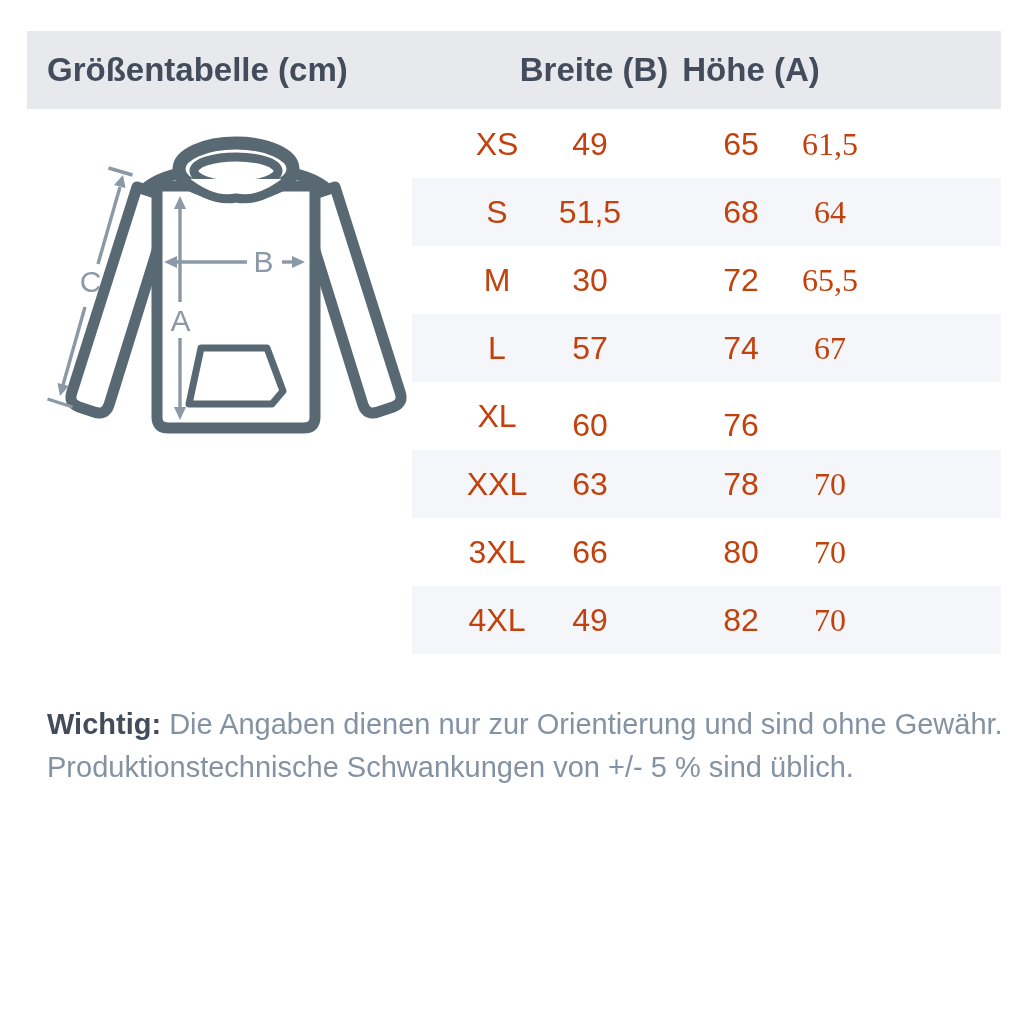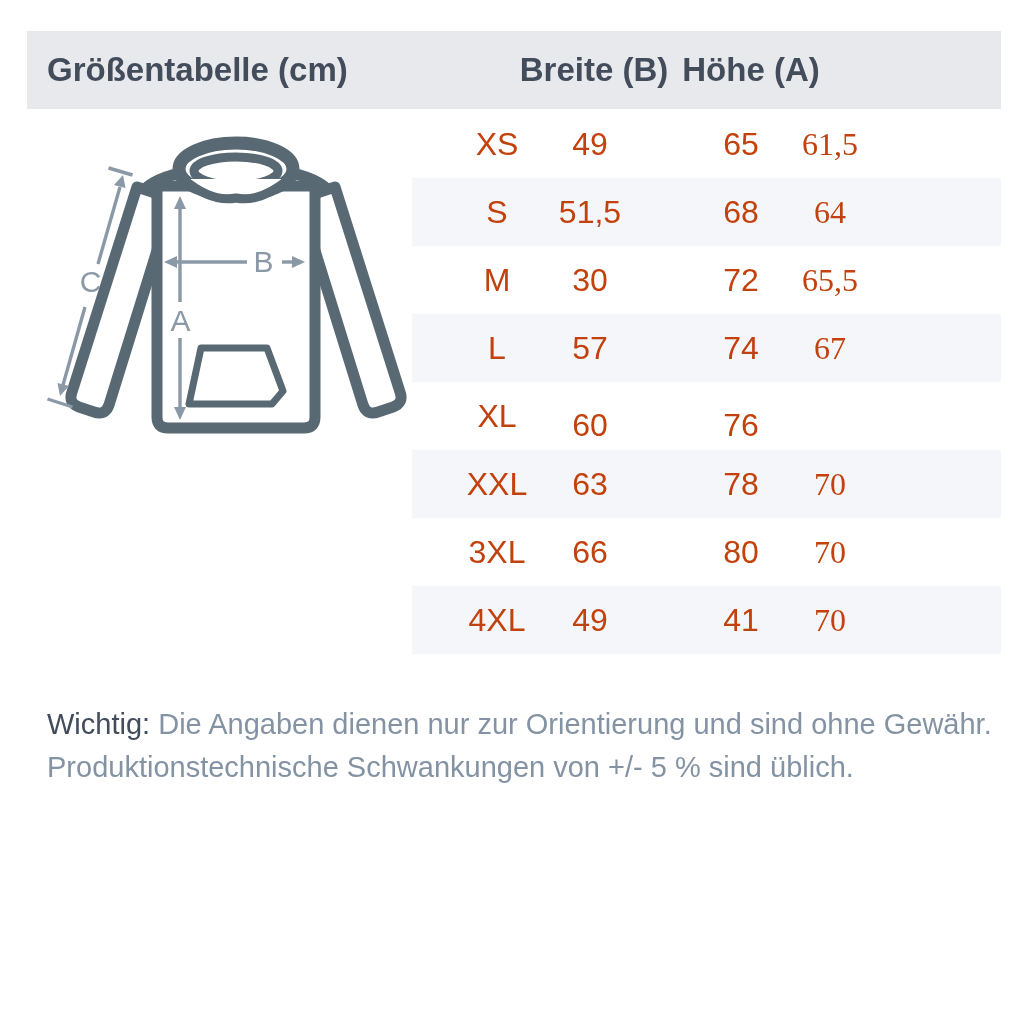--- a/index.html
+++ b/index.html
@@ -52,21 +52,21 @@
   .dim-label {
     font-family:"Liberation Sans", sans-serif;
     font-size:30px; fill:#8b99a7; letter-spacing:1px;
   }
 
   
   .note {
     position:absolute; left:47px; top:674px;
     font-size:29px; line-height:43px; color:#8493a4; white-space:nowrap;
   }
-  .note strong { color:#424c5b; font-weight:normal; }
+  .note strong { color:#424c5b; font-weight:bold; }
 </style>
 </head>
 <body>
 
 <div class="sheet">
 
   <div class="header-bar">
     <div class="title">Größentabelle (cm)</div>
     <div class="hcol c1">Breite (B)</div>
     <div class="hcol c2">Höhe (A)</div>
@@ -158,21 +158,21 @@
     </div>
     <div class="trow">
       <span class="cell c-size">3XL</span>
       <span class="cell c-b">66</span>
       <span class="cell c-h">80</span>
       <span class="cell c-c">70</span>
     </div>
     <div class="trow">
       <span class="cell c-size">4XL</span>
       <span class="cell c-b">49</span>
-      <span class="cell c-h">41</span>
+      <span class="cell c-h">82</span>
       <span class="cell c-c">70</span>
     </div>
   </div>
 
   <p class="note">
     <strong>Wichtig:</strong>
     <span>Die Angaben dienen nur zur Orientierung und sind ohne Gewähr.</span><br>
     <span>Produktionstechnische Schwankungen von +/- 5 % sind üblich.</span>
   </p>
 

